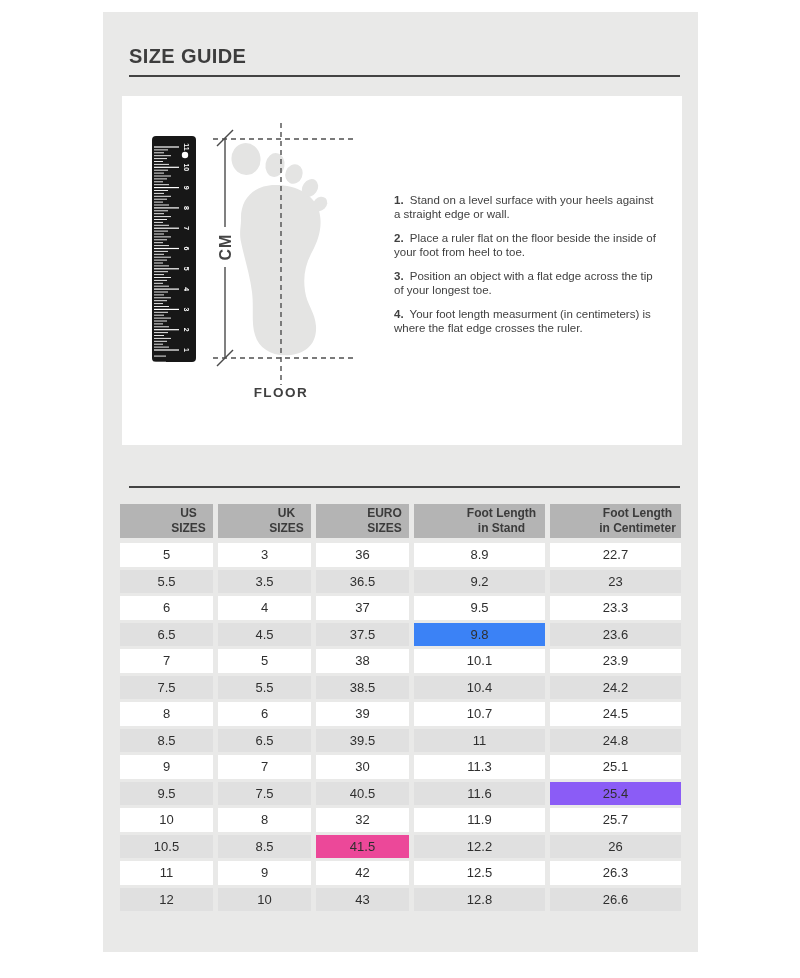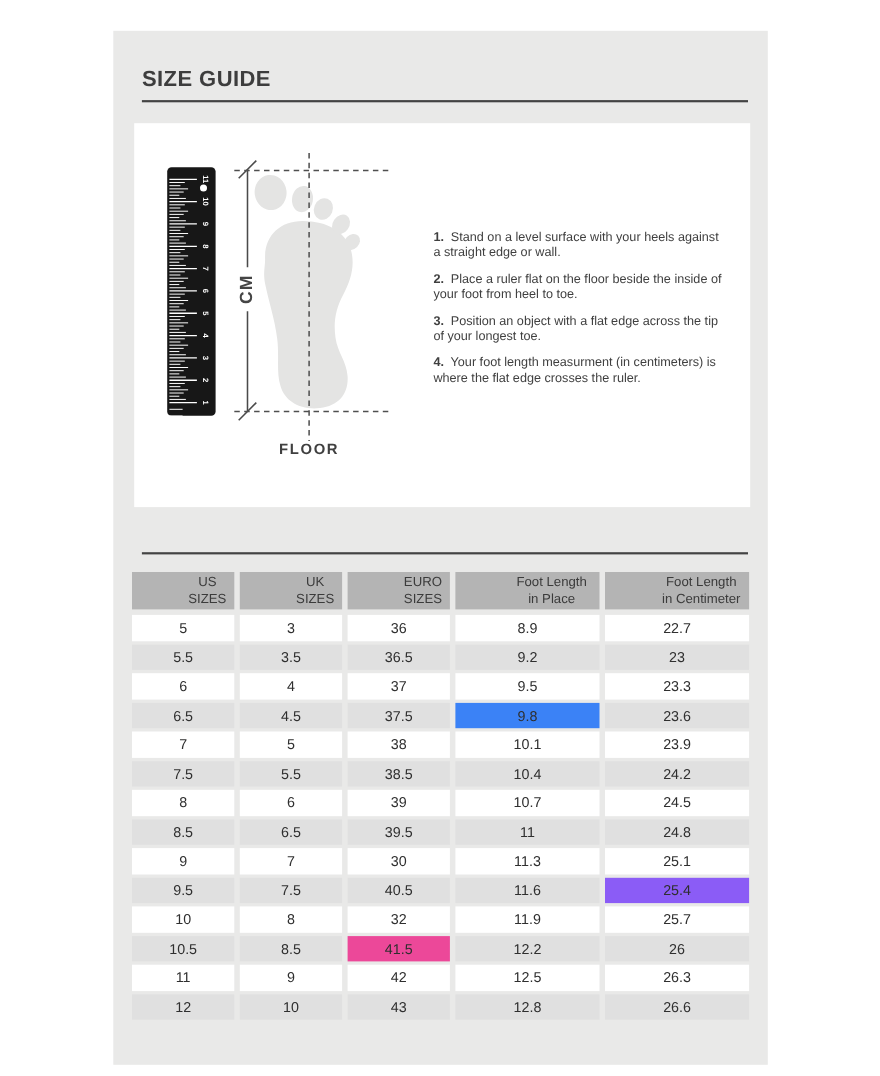--- a/index.html
+++ b/index.html
@@ -1,17 +1,17 @@
 <!DOCTYPE html>
 <html><head>
 <meta charset="utf-8">
 <style>
   * { margin:0; padding:0; box-sizing:border-box; }
   html,body { width:800px; height:978px; background:#ffffff; font-family:"Liberation Sans",sans-serif; }
-  .card { position:absolute; left:103px; top:28px; width:595px; height:940px; background:#e9e9e8; }
+  .card { position:absolute; left:103px; top:12px; width:595px; height:940px; background:#e9e9e8; }
 
   .section-header { padding:0 18px 0 26px; }
   .section-header.sg { padding-top:33px; }
   .sec-title { font-size:20px; line-height:22px; font-weight:bold; color:#3d3d3d; letter-spacing:0.4px; }
   .rule { border-top:2px solid #434343; margin-top:8px; }
 
   .panel { margin:19px 16px 0 19px; height:349px; background:#ffffff; position:relative; }
   .illustration { position:absolute; left:0; top:0; }
   .cm-label { font-size:16px; font-weight:bold; fill:#454545; letter-spacing:1px; }
   .floor-label { font-size:13.5px; font-weight:bold; fill:#404040; letter-spacing:1.5px; }
@@ -24,21 +24,21 @@
   .tip b { margin-right:3px; }
 
   .section-header.mc { margin-top:41px; }
   .mc-row { display:flex; justify-content:space-between; align-items:baseline; }
   .cat-label { font-size:13.5px; font-weight:bold; color:#3d3d3d; letter-spacing:0.6px; margin-right:10px; }
 
   .size-table { margin:16px 17px 0 17px; display:grid;
                 grid-template-columns:93px 93px 93px 131px 131px;
                 column-gap:5px; row-gap:3px; }
   .th { background:#b4b4b4; height:34px; display:flex; flex-direction:column; justify-content:center;
-        align-items:center; font-size:12px; font-weight:normal; color:#3b3b3b; line-height:15px; margin-bottom:2px;padding-left:44px; }
+        align-items:center; font-size:12px; font-weight:bold; color:#3b3b3b; line-height:15px; margin-bottom:2px;padding-left:44px; }
   .td { height:23.5px; display:flex; align-items:center; justify-content:center;
         font-size:13px; color:#2f2f2f; }
 </style>
 </head>
 <body>
 
 <div class="card">
 
   <div class="section-header sg">
     <div class="sec-title">SIZE GUIDE</div>
@@ -190,21 +190,21 @@
       <div class="th">
         <span>UK</span>
         <span>SIZES</span>
       </div>
       <div class="th">
         <span>EURO</span>
         <span>SIZES</span>
       </div>
       <div class="th">
         <span>Foot Length</span>
-        <span>in Place</span>
+        <span>in Stand</span>
       </div>
       <div class="th">
         <span>Foot Length</span>
         <span>in Centimeter</span>
       </div>
       <div class="td" style="background: rgb(255, 255, 255);">5</div>
       <div class="td" style="background: rgb(255, 255, 255);">3</div>
       <div class="td" style="background: rgb(255, 255, 255);">36</div>
       <div class="td" style="background: rgb(255, 255, 255);">8.9</div>
       <div class="td" style="background: rgb(255, 255, 255);">22.7</div>

